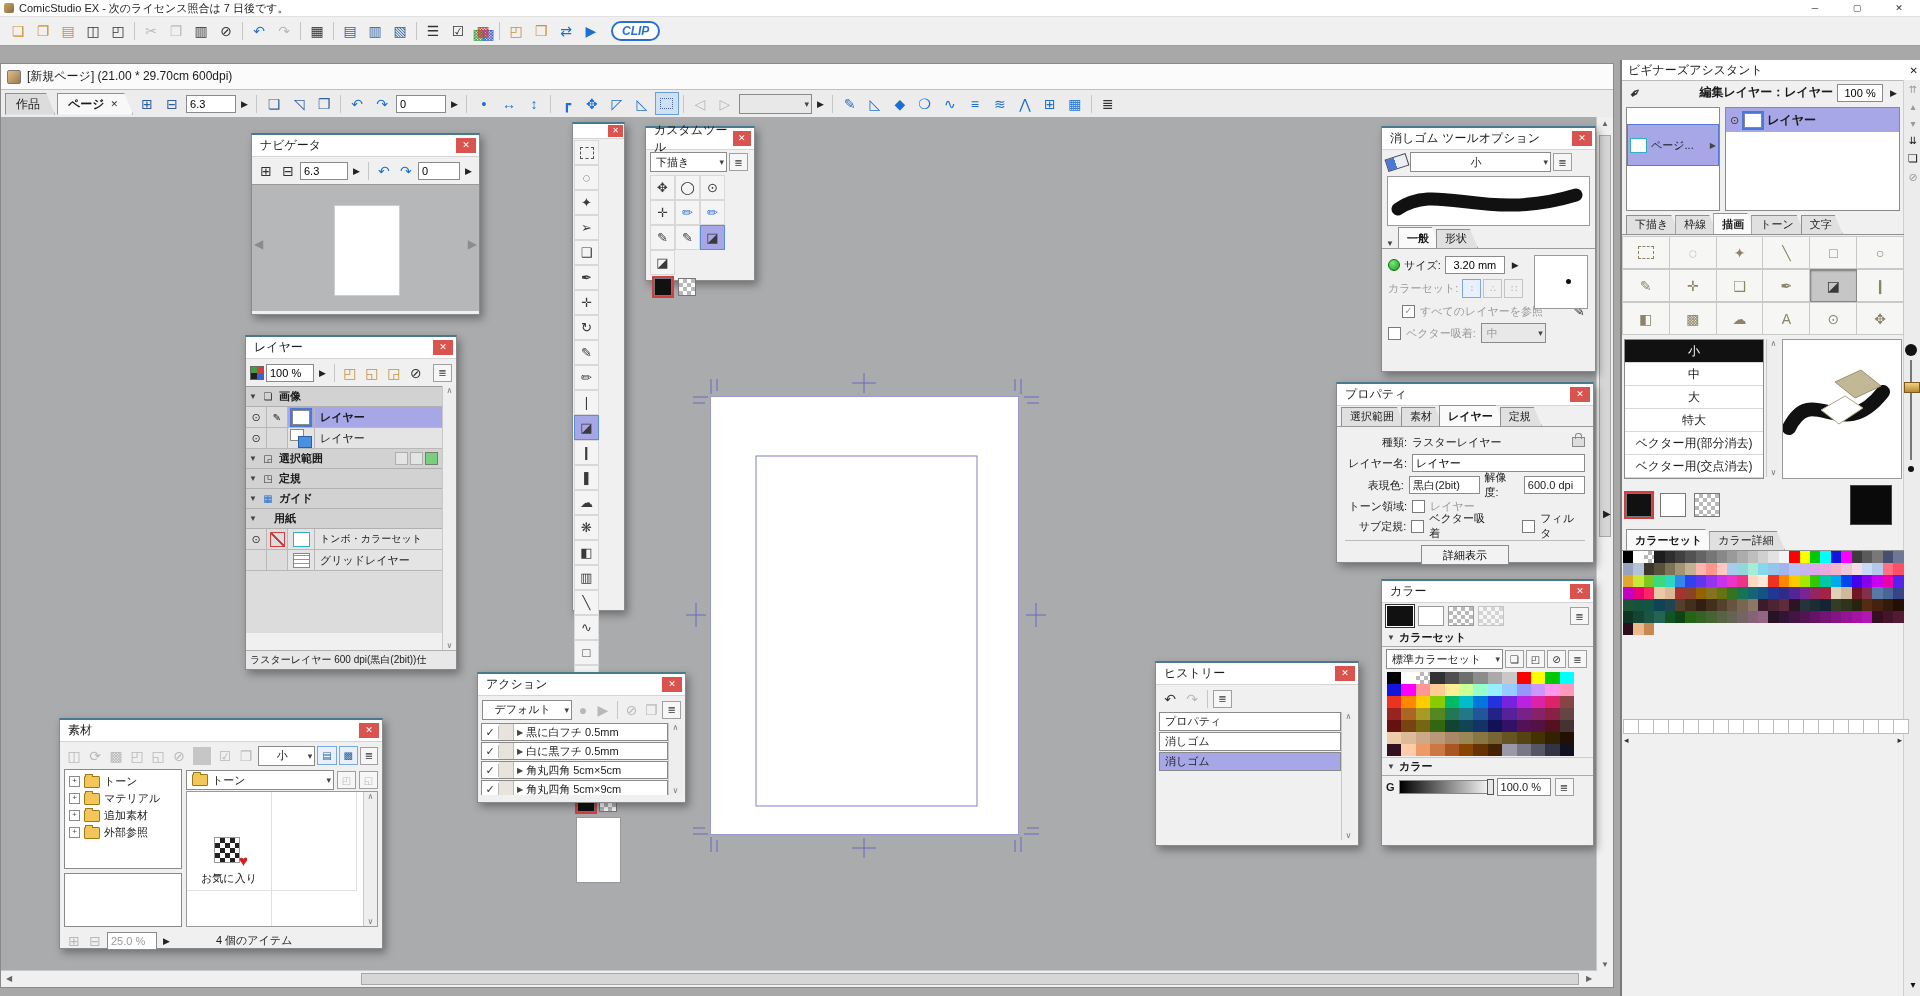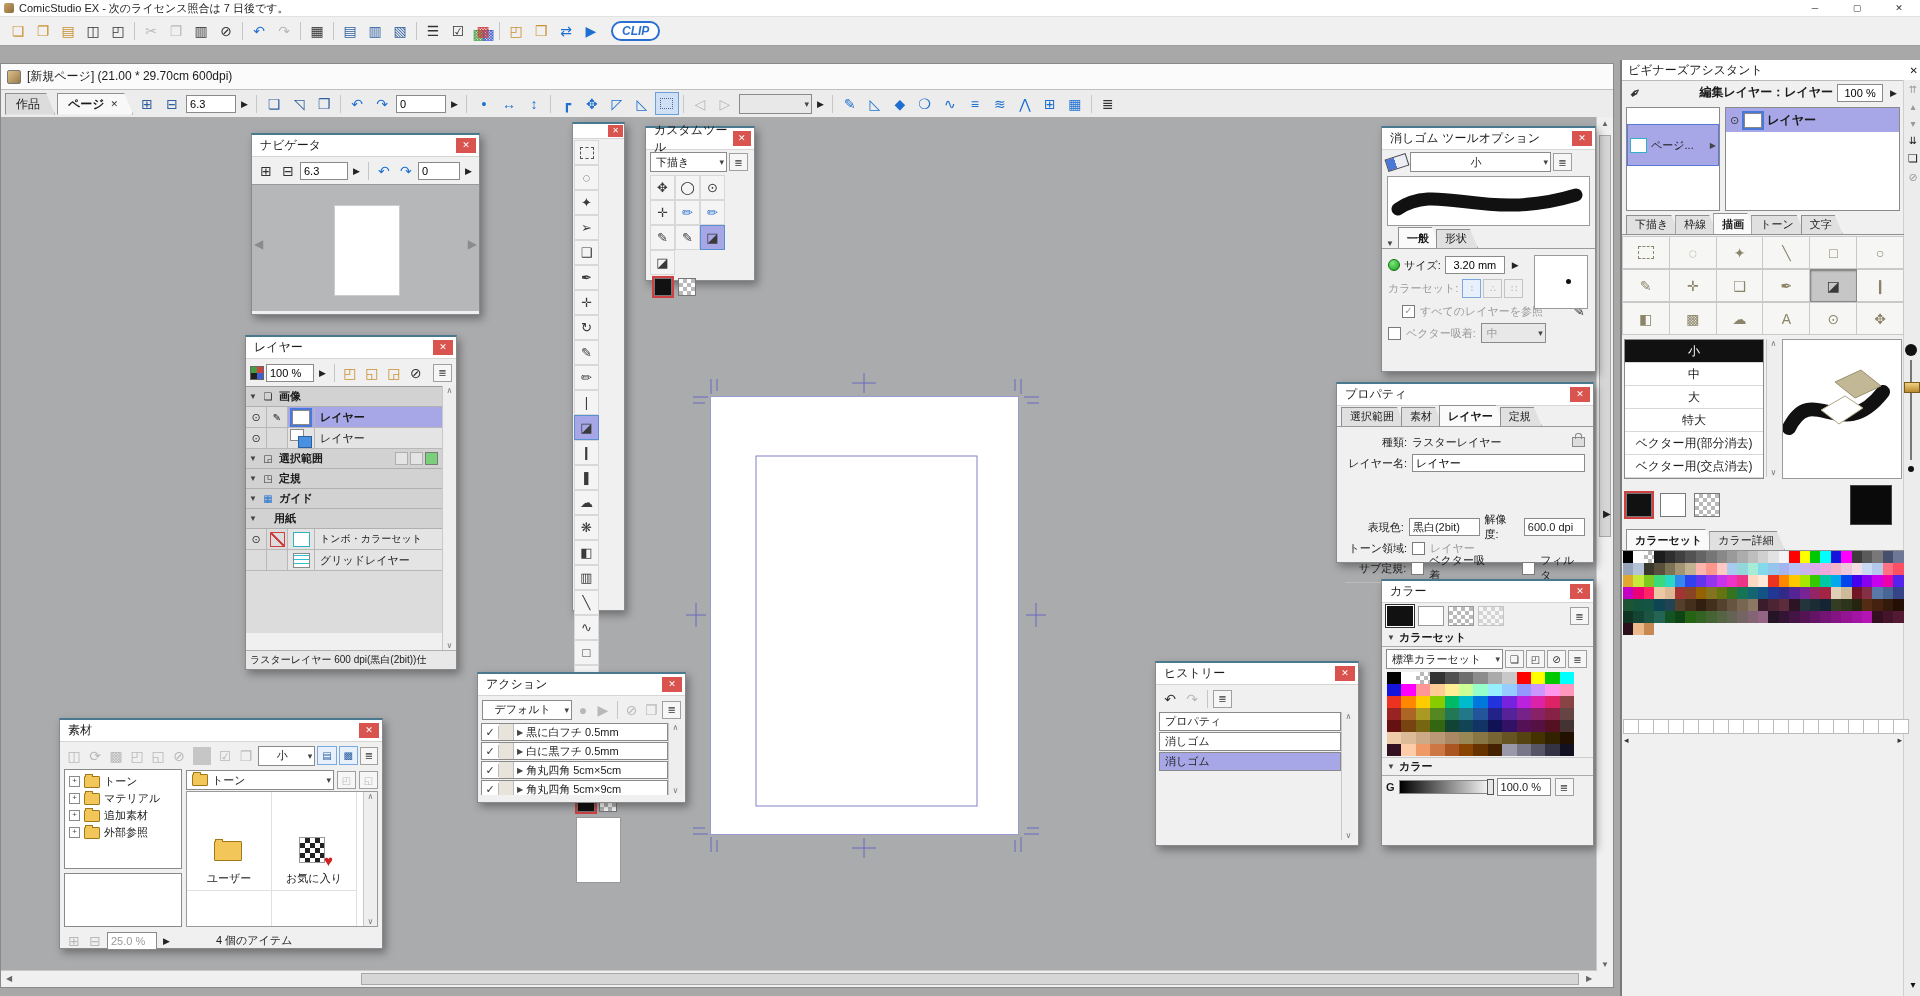--- a/index.html
+++ b/index.html
@@ -613,21 +613,21 @@
     <div style="padding:5px 8px;font-size:11px;">
       <div class="r" style="height:20px;gap:5px;">
         <span style="width:62px;text-align:right;">種類:</span>
         <span>ラスターレイヤー</span>
         <span class="lockic" style="margin-left:auto;"></span>
       </div>
       <div class="r" style="height:22px;gap:5px;">
         <span style="width:62px;text-align:right;">レイヤー名:</span>
         <input class="inp" readonly="" style="flex: 1 1 0%;" value="レイヤー">
       </div>
-      <div class="r" style="height:22px;gap:5px;margin-top:42px;">
+      <div class="r" style="height:22px;gap:5px;">
         <span style="width:62px;text-align:right;">表現色:</span>
         <span class="inp r" style="width:66px;">黒白(2bit)</span>
         <span>解像度:</span>
         <span class="inp r" style="width:56px;">600.0 dpi</span>
       </div>
       <div class="r" style="height:20px;gap:5px;">
         <span style="width:62px;text-align:right;">トーン領域:</span>
         <span class="cb"></span>
         <span class="dtxt">レイヤー</span>
       </div>
@@ -931,26 +931,20 @@
           <div class="dd" style="flex:1;">
               <span class="fold" style="margin-right:4px;"></span>
               <span>トーン</span>
             </div>
           <span class="mbtn" style="color:#bbb;">◰</span>
           <span class="mbtn" style="color:#bbb;">◱</span>
         </div>
         <div style="flex:1;display:flex;border:1px solid #9a9a9a;background:#fff;overflow:hidden;">
           <div style="flex:1;display:flex;flex-wrap:wrap;align-content:flex-start;">
 
-              <div class="mitem ic-folder">
-                <span class="mico">
-                  <span class="fold" style="width: 26px; height: 18px; position: absolute; left: 0px; top: 4px;"></span>
-                </span>
-                <span>ユーザー</span>
-              </div>
 
               <div class="mitem ic-heart">
                 <span class="mico">
                   <span class="chk24"></span>
                   <span class="mover" style="color: rgb(208, 32, 32);">♥</span>
                 </span>
                 <span>お気に入り</span>
               </div>
 
               <div class="mitem ic-clock">

